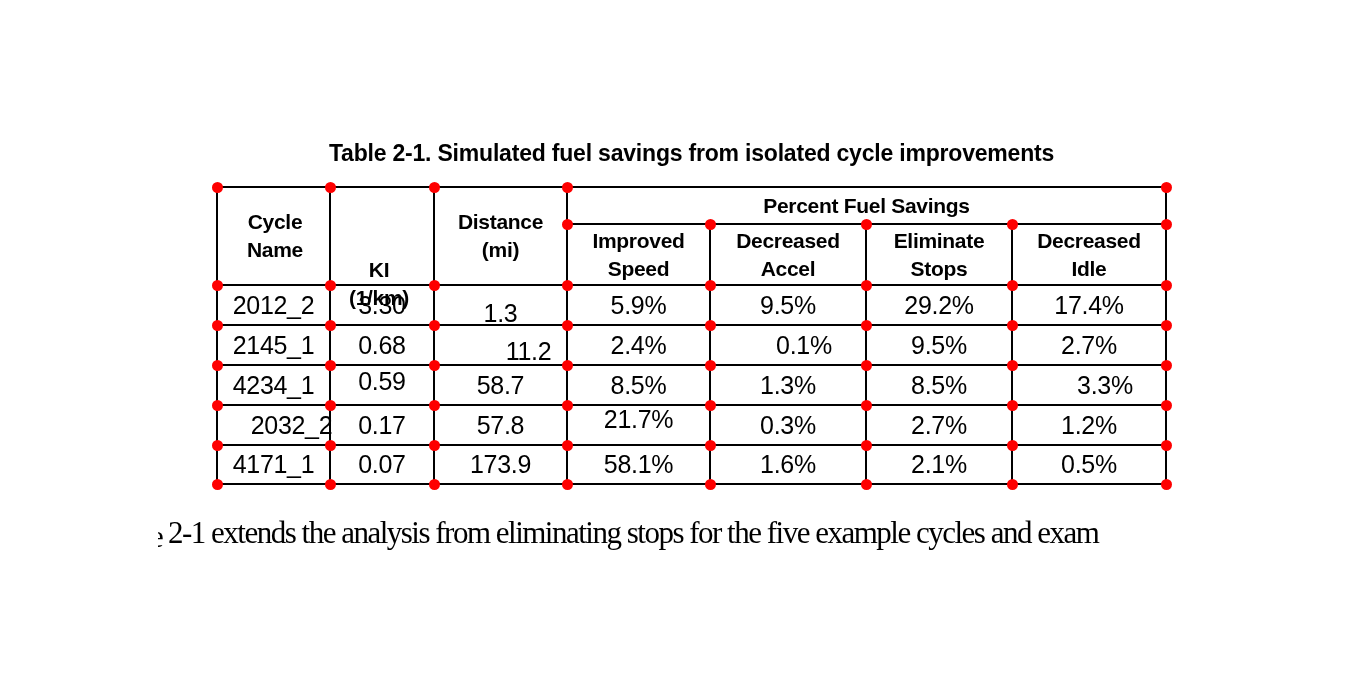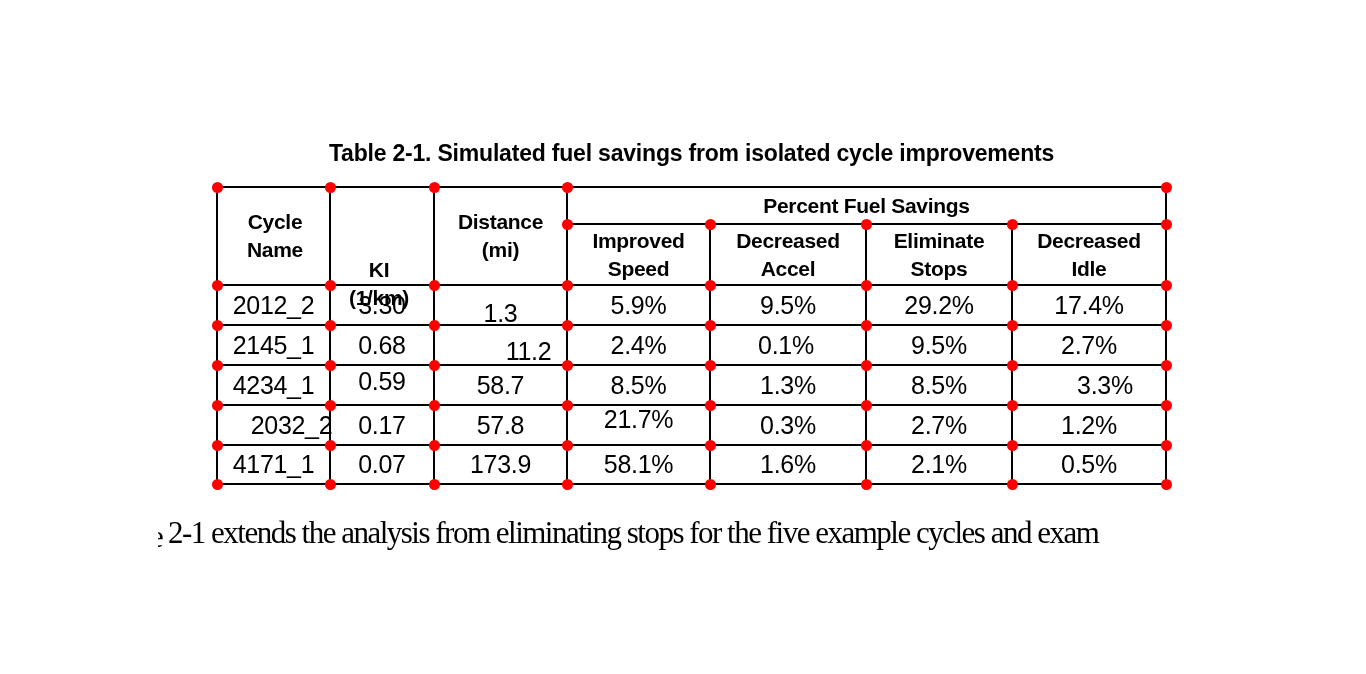--- a/index.html
+++ b/index.html
@@ -81,21 +81,21 @@
     <div class="cell dcell" style="left: 330px; top: 285px; width: 104px; height: 40px;">3.30</div>
     <div class="cell dcell" style="left: 434px; top: 285px; width: 133px; height: 40px; margin-top: 8px;">1.3</div>
     <div class="cell dcell" style="left: 567px; top: 285px; width: 143px; height: 40px;">5.9%</div>
     <div class="cell dcell" style="left: 710px; top: 285px; width: 156px; height: 40px;">9.5%</div>
     <div class="cell dcell" style="left: 866px; top: 285px; width: 146px; height: 40px;">29.2%</div>
     <div class="cell dcell" style="left: 1012px; top: 285px; width: 154px; height: 40px; text-align: right;">17.4%</div>
     <div class="cell dcell" style="left: 217px; top: 325px; width: 113px; height: 40px;">2145_1</div>
     <div class="cell dcell" style="left: 330px; top: 325px; width: 104px; height: 40px;">0.68</div>
     <div class="cell dcell" style="left: 434px; top: 325px; width: 133px; height: 52px; margin-left: 28px;">11.2</div>
     <div class="cell dcell" style="left: 567px; top: 325px; width: 143px; height: 40px;">2.4%</div>
-    <div class="cell dcell" style="left: 708px; top: 325px; width: 156px; height: 40px;">0.1%</div>
+    <div class="cell dcell" style="left: 726px; top: 325px; width: 156px; height: 40px;">0.1%</div>
     <div class="cell dcell" style="left: 866px; top: 325px; width: 146px; height: 40px;">9.5%</div>
     <div class="cell dcell" style="left: 1012px; top: 325px; width: 154px; height: 40px;">2.7%</div>
     <div class="cell dcell" style="left: 217px; top: 365px; width: 113px; height: 40px;">4234_1</div>
     <div class="cell dcell" style="left: 330px; top: 365px; width: 104px; height: 32px;">0.59</div>
     <div class="cell dcell" style="left: 434px; top: 365px; width: 133px; height: 40px;">58.7</div>
     <div class="cell dcell" style="left: 567px; top: 365px; width: 143px; height: 40px;">8.5%</div>
     <div class="cell dcell" style="left: 710px; top: 365px; width: 156px; height: 40px;">1.3%</div>
     <div class="cell dcell" style="left: 866px; top: 365px; width: 146px; height: 40px;">8.5%</div>
     <div class="cell dcell" style="left: 1012px; top: 365px; width: 186px; height: 40px;">3.3%</div>
     <div class="cell dcell" style="left: 217px; top: 405px; width: 113px; height: 40px; padding-left: 36px;">2032_2</div>

